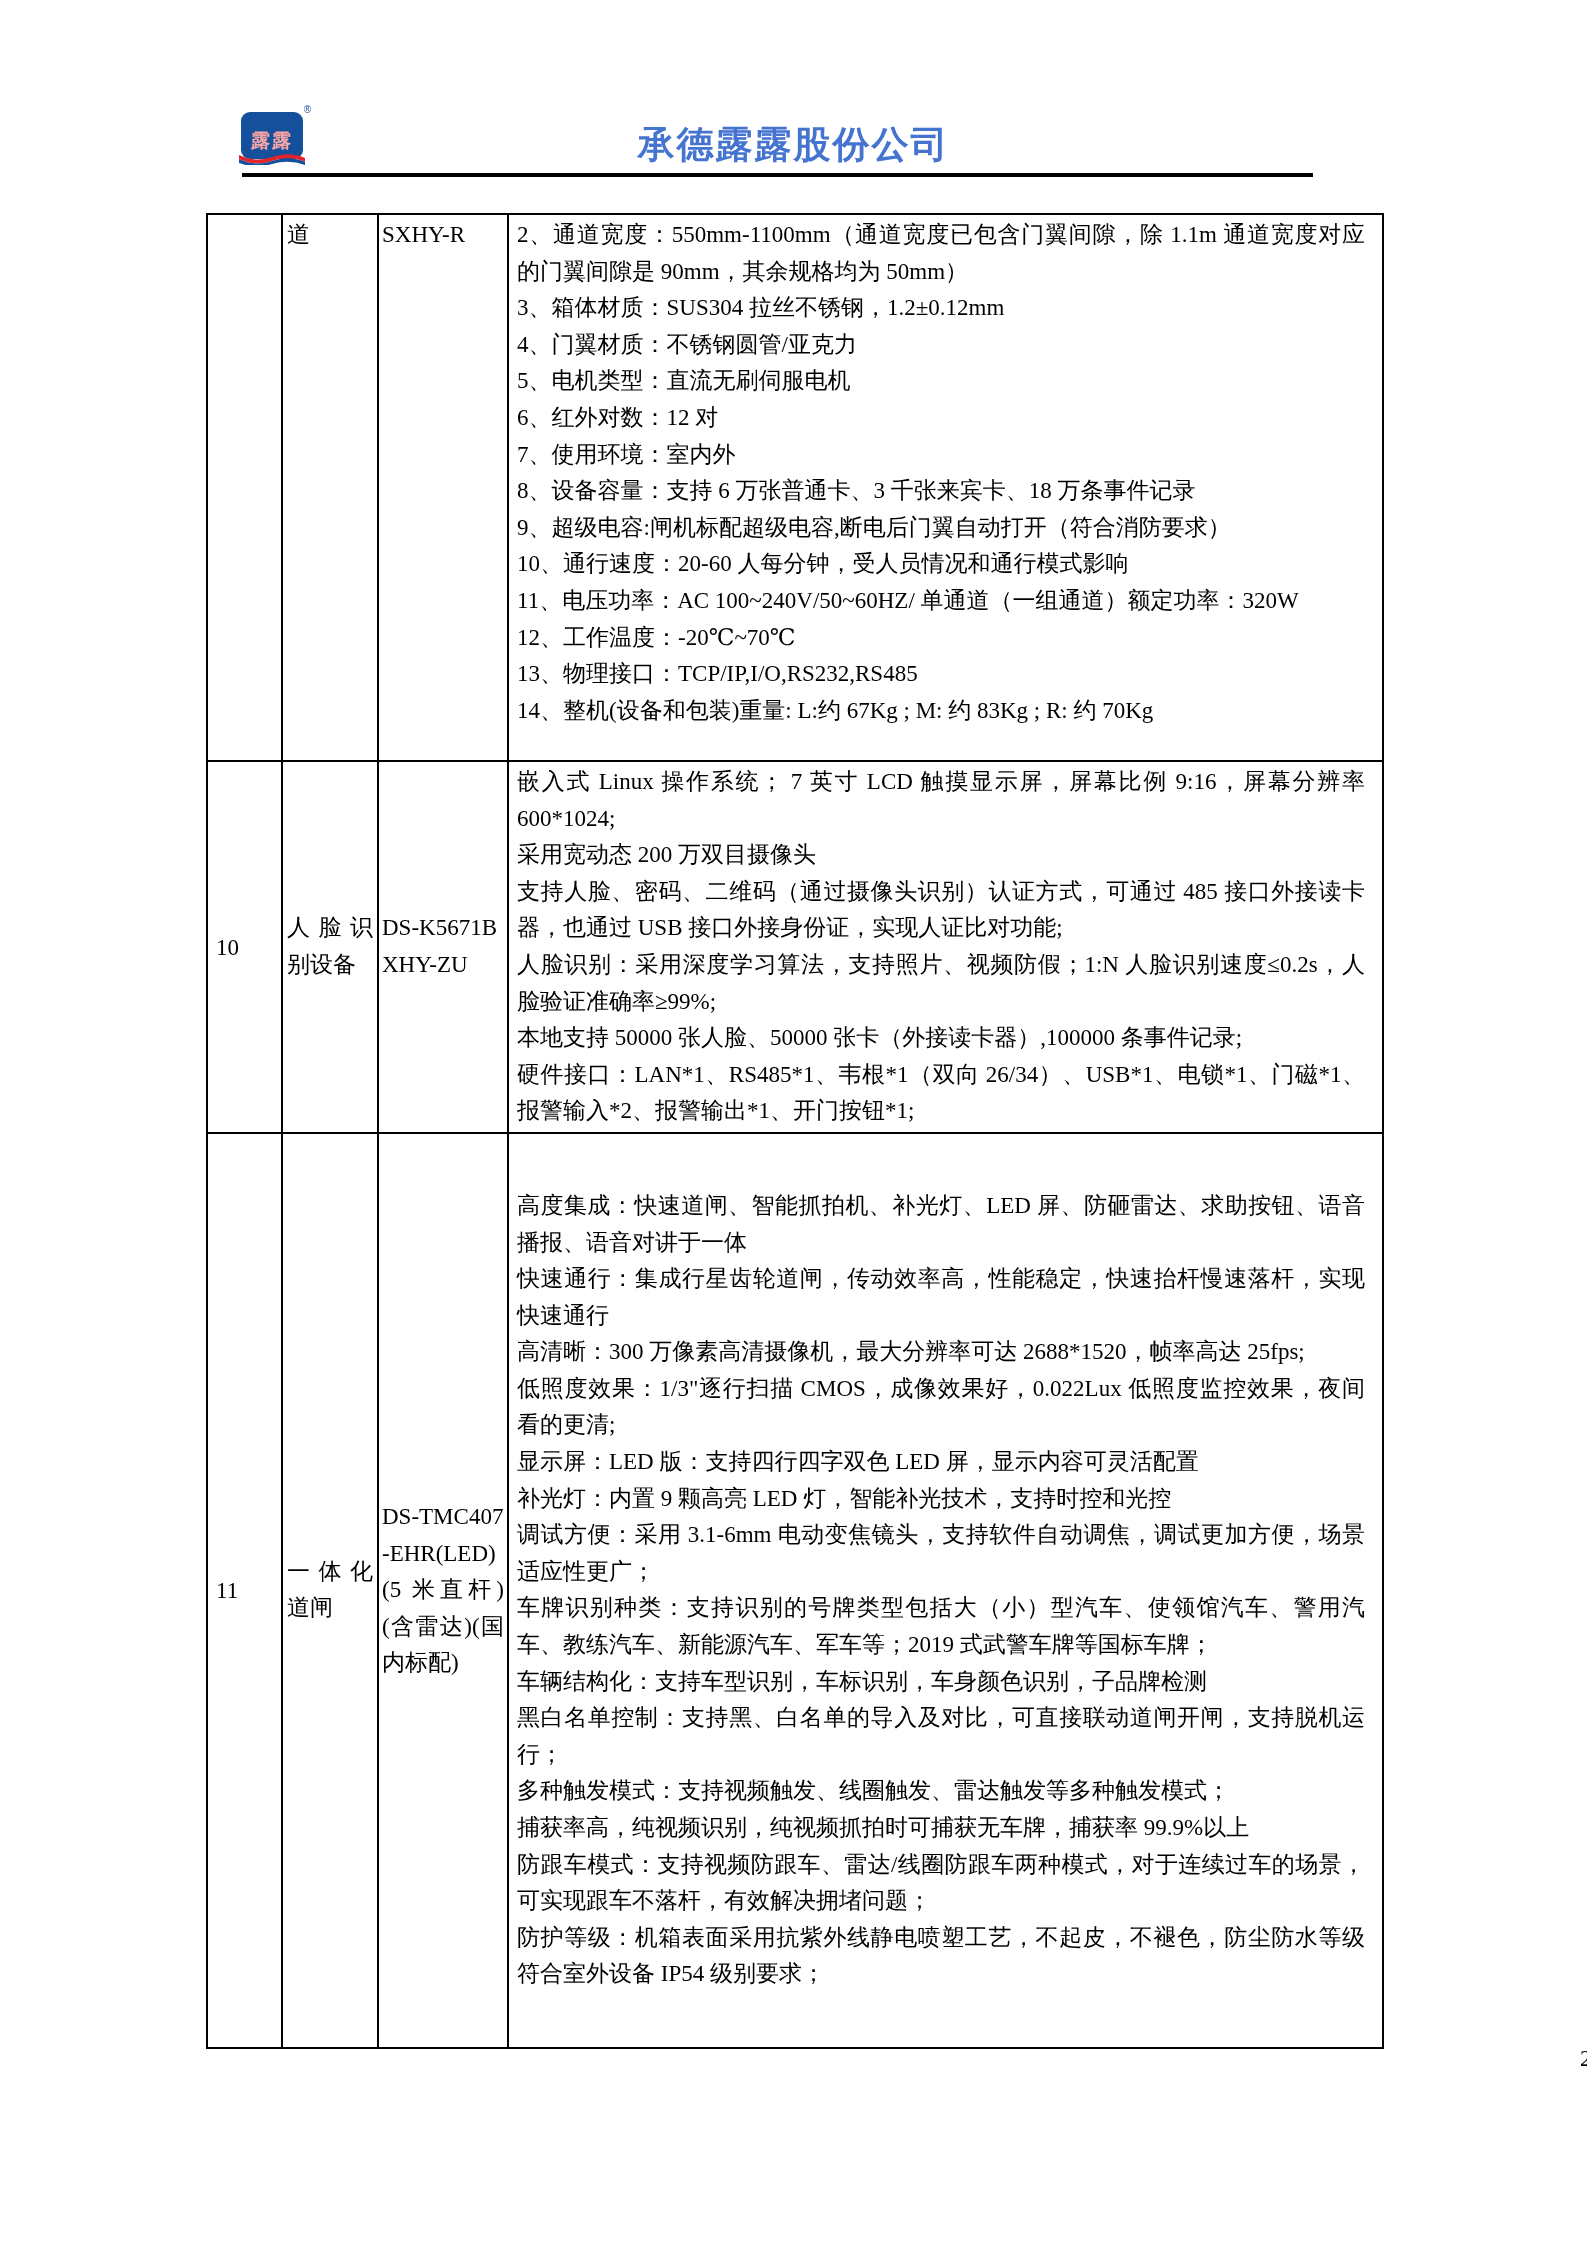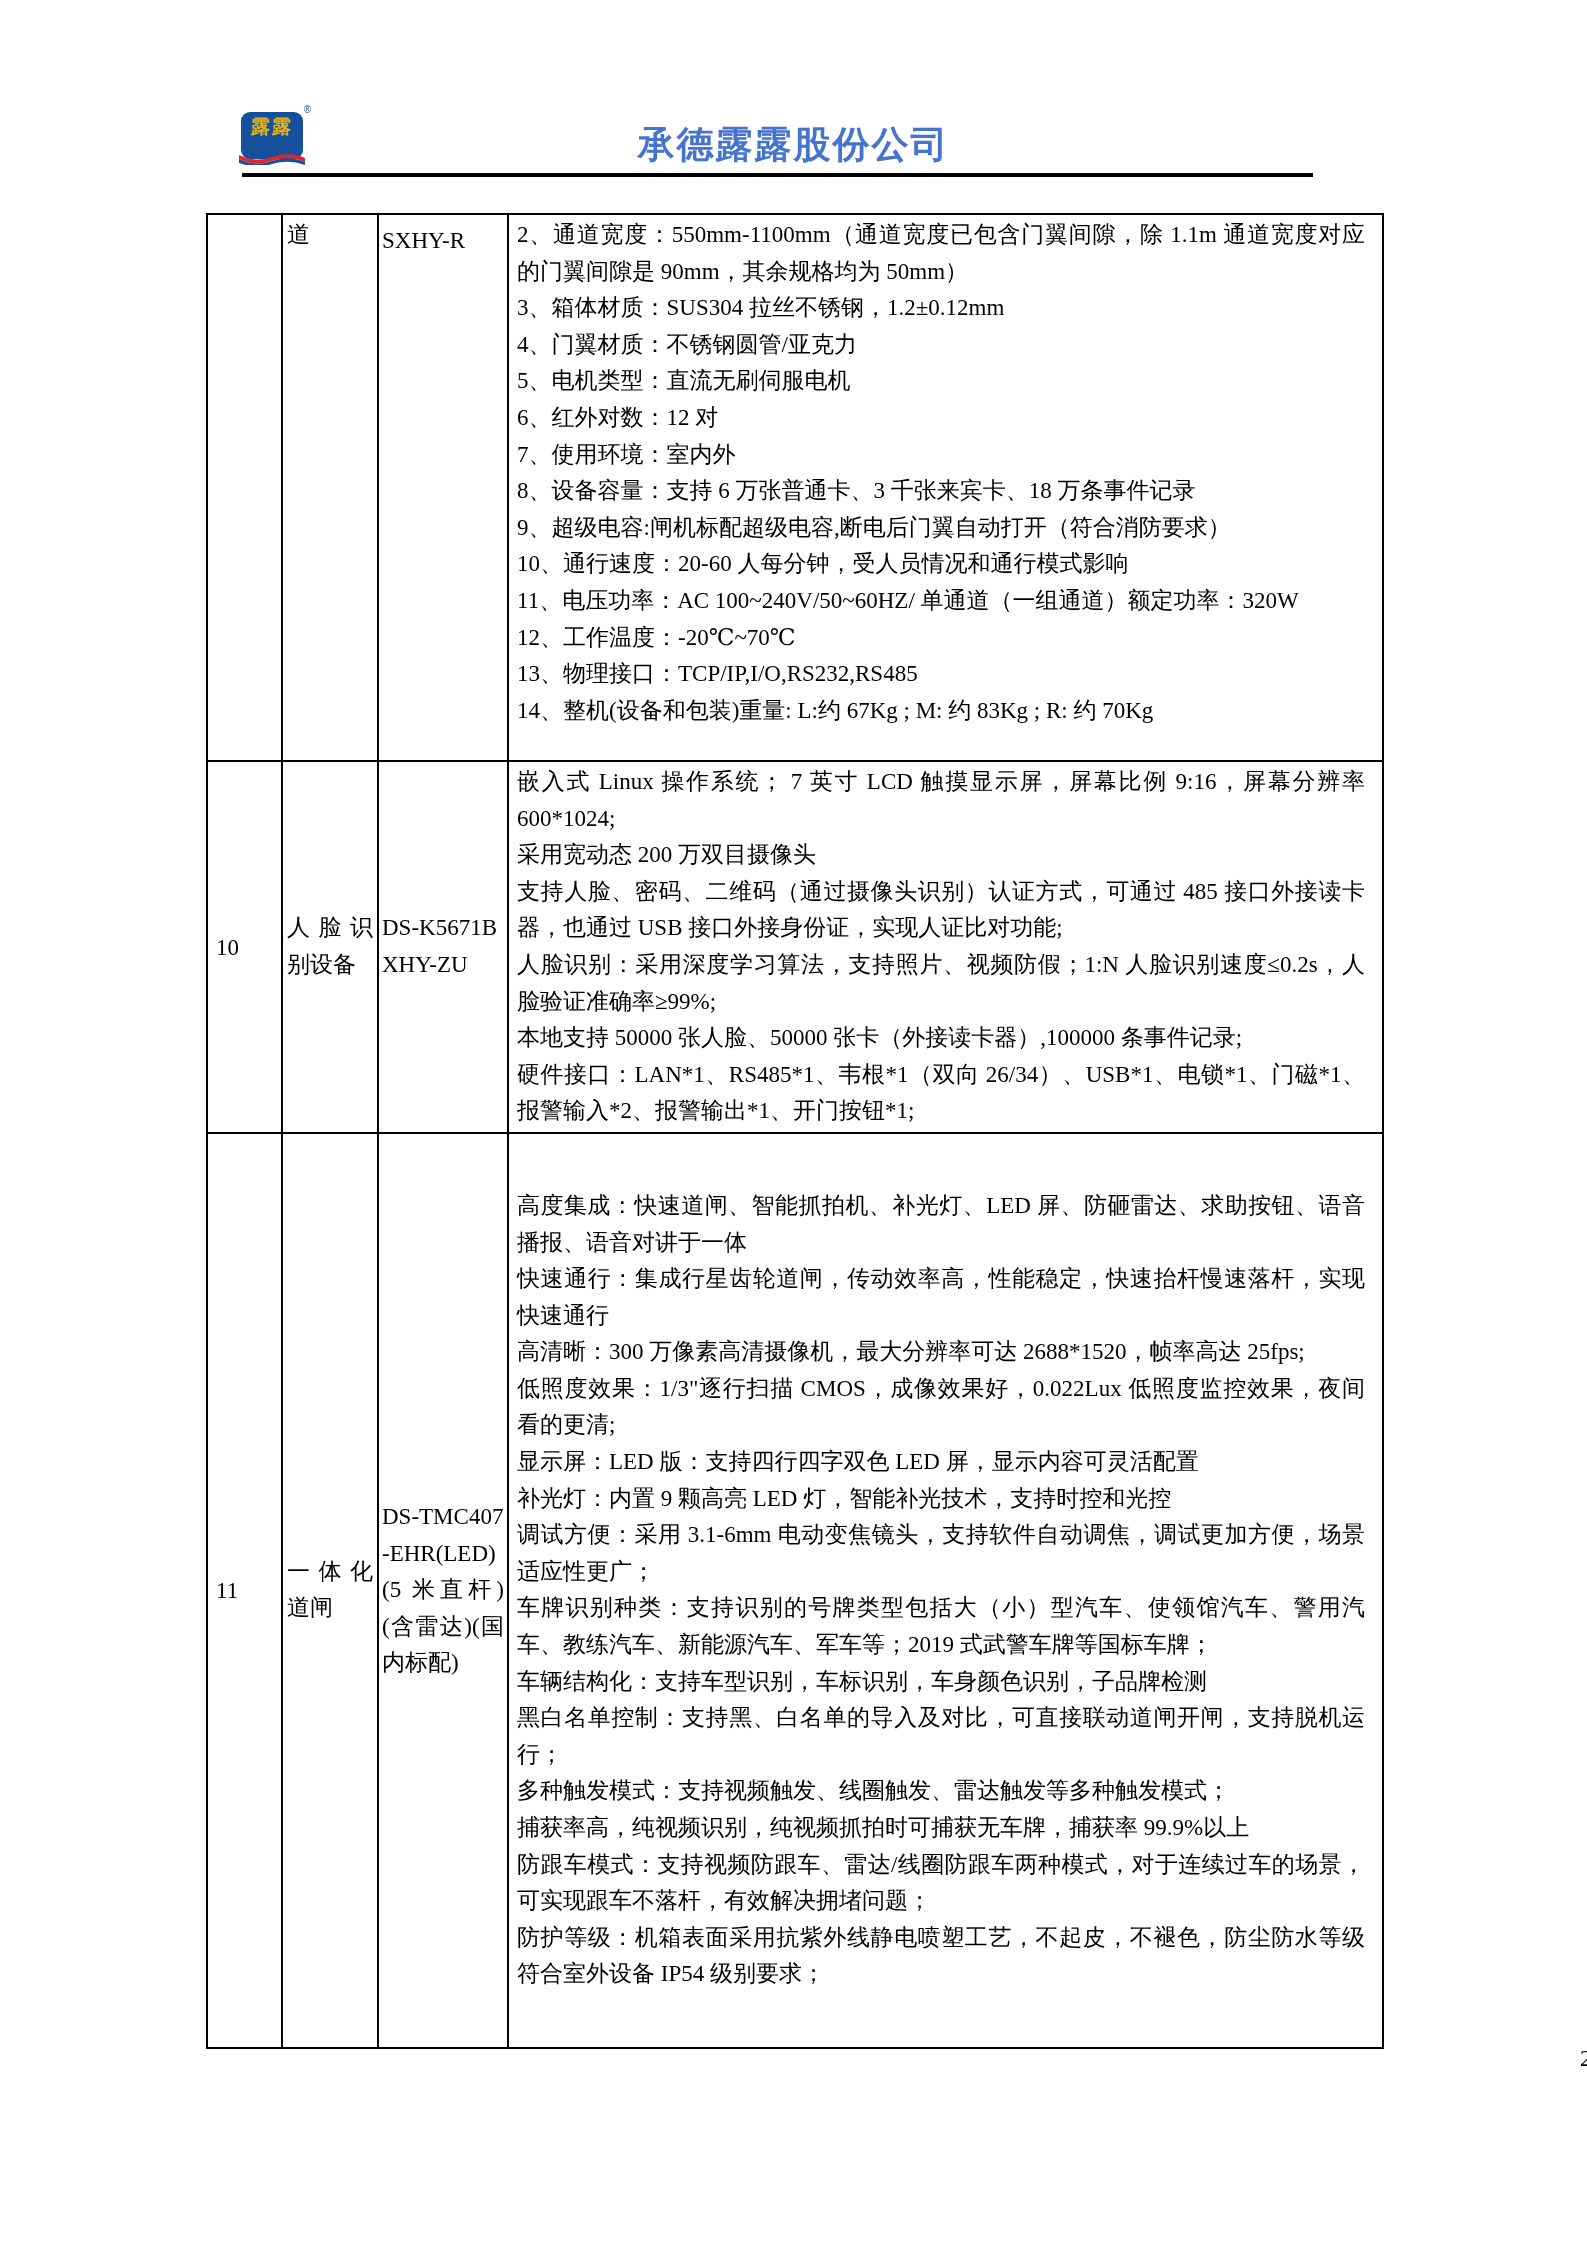--- a/index.html
+++ b/index.html
@@ -7,22 +7,22 @@
     width:1587px;height:2245px;position:relative;background:#ffffff;
     font-family:"Liberation Serif","DejaVu Serif",serif;color:#000;
   }
   
   .logo{
     position:absolute;left:241px;top:112px;width:62px;height:47px;
     background:var(--logo-blue,#15509c);border-radius:9px;
     display:flex;align-items:flex-start;justify-content:center;
   }
   .logo-text{
-    color:#eab308;font-weight:bold;font-size:19px;letter-spacing:2px;
-    line-height:30px;font-family:"Liberation Sans",sans-serif;
+    color:#fca5a5;font-weight:bold;font-size:19px;letter-spacing:2px;
+    line-height:30px;font-family:"Liberation Sans",sans-serif;margin-top:14px;
   }
   .logo-wave{position:absolute;left:-2px;bottom:-6px;width:66px;height:16px;}
   .logo-reg{
     position:absolute;right:-8px;top:-8px;font-size:10px;color:var(--logo-blue,#15509c);
     font-family:"Liberation Sans",sans-serif;
   }
   .title{
     position:absolute;left:0;top:120px;width:100%;margin:0;
     text-align:center;font-size:37px;font-weight:bold;letter-spacing:2px;
     color:var(--title-blue,#4573d0);
@@ -34,21 +34,21 @@
     position:absolute;left:206px;top:213px;width:1176px;
     border-collapse:collapse;table-layout:fixed;
   }
   .spec-table td{
     border:2px solid #000;vertical-align:middle;
     font-size:23px;line-height:36.6px;overflow:hidden;
   }
   tr.valign-top td{vertical-align:top;}
   td.col-no{width:75px;padding:4px 2px 2px 8px;}
   td.col-name{width:96px;padding:2px 4px;text-align:justify;}
-  td.col-model{width:130px;padding:8px 3px;word-break:break-all;text-align:justify;}
+  td.col-model{width:130px;padding:2px 3px;word-break:break-all;text-align:justify;}
   td.col-spec{width:875px;padding:2px 17px 2px 8px;}
   .spec-line{text-align:justify;}
   
   .pageno{
     position:absolute;left:16px;top:2046px;width:100%;text-align:right;
     font-size:23px;font-family:"Liberation Serif",serif;
   }
 </style>
 </head>
 <body>

